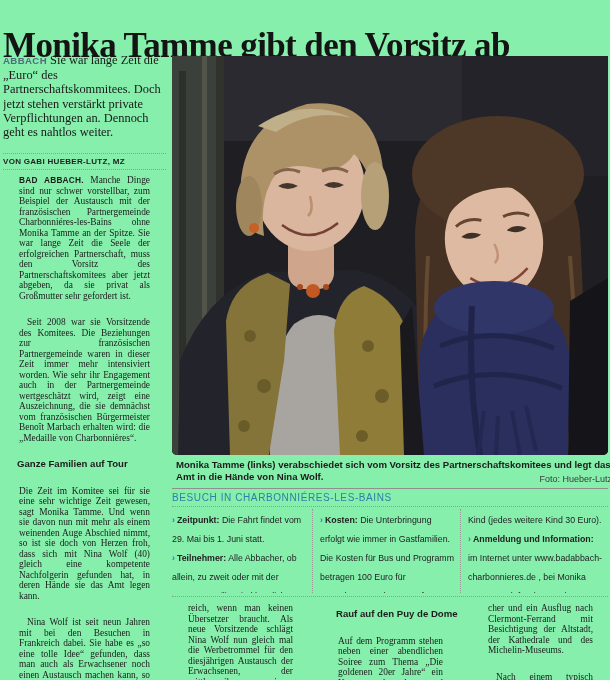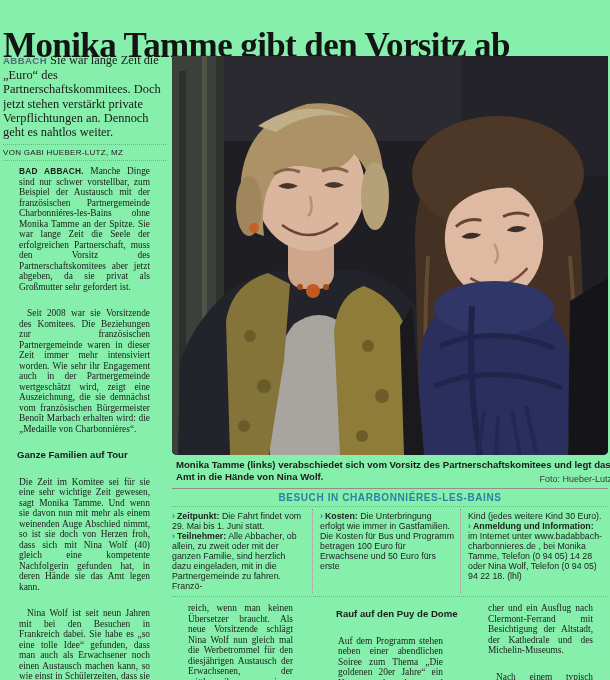--- a/index.html
+++ b/index.html
@@ -19,23 +19,23 @@
     position:absolute; left:3px; top:53px; width:163px; height:627px; overflow:hidden;
   }
   .lead{
     font-size:12.4px; line-height:14.2px; color:#181818; text-align:left;
   }
   .kicker{
     font-family:"Liberation Sans", sans-serif; font-weight:700;
     font-size:9.6px; letter-spacing:0.4px; color:#4e6c7a;
   }
   .byline{
-    margin-top:5px; padding:3px 0 3px 0;
+    margin-top:14px; padding:3px 0 3px 0;
     border-top:1px dotted #9a9a96; border-bottom:1px dotted #9a9a96;
-    font-family:"Liberation Sans", sans-serif; font-weight:400;
+    font-family:"Liberation Sans", sans-serif; font-weight:700;
     font-size:8px; letter-spacing:0.3px; color:#222;
   }
   .bodytext{ font-size:9.4px; line-height:10.5px; text-align:justify;
     hyphens:auto; -webkit-hyphens:auto; }
   .bodytext p{ margin:16px; }
   .bodytext p.indent{ text-indent:8px; }
   .bodytext .first-p{ margin-top:5px; }
   .dateline{
     font-family:"Liberation Sans", sans-serif; font-weight:700; font-size:8.3px;
     letter-spacing:0.2px;
@@ -58,29 +58,29 @@
   .caption .credit{
     position:absolute; right:0; bottom:1px; font-weight:400; font-size:9px; color:#3a3a3a;
   }
   
   .infobox{
     position:absolute; left:172px; top:488px; width:436px; height:110px;
     font-family:"Liberation Sans", sans-serif;
   }
   .infobox .toprule{ border-top:1px solid #8f8f8b; }
   .infobox .boxtitle{
-    text-align:center; font-weight:700; font-size:10px; letter-spacing:0.6px;
+    text-align:left; font-weight:400; font-size:10px; letter-spacing:0.6px;
     color:#2f7fa6; padding:3px 0 3px 0;
   }
   .infobox .dotrule{ border-top:1px dotted #9a9a96; }
   .boxcols{
     display:flex; gap:0; height:84px; overflow:hidden; margin-top:2px;
   }
   .boxcol{
-    width:138px; padding:2px 6px 0 0; font-size:8.8px; line-height:10px;
+    width:138px; padding:2px 6px 0 0; font-size:8.8px; line-height:19px;
     color:#222; text-align:left;
   }
   .boxcol + .boxcol{ border-left:1px dotted #9a9a96; padding-left:7px; }
   .boxcol p{ margin:0; }
   .boxcol .blabel{ font-weight:700; }
   .bullet{ color:#2f7fa6; font-weight:700; margin-right:2px; }
   .infobox .bottomrule{ border-top:1px dotted #9a9a96; margin-top:3px; }
   
   .bottomcols{
     position:absolute; left:172px; top:603px; width:438px; height:77px;

